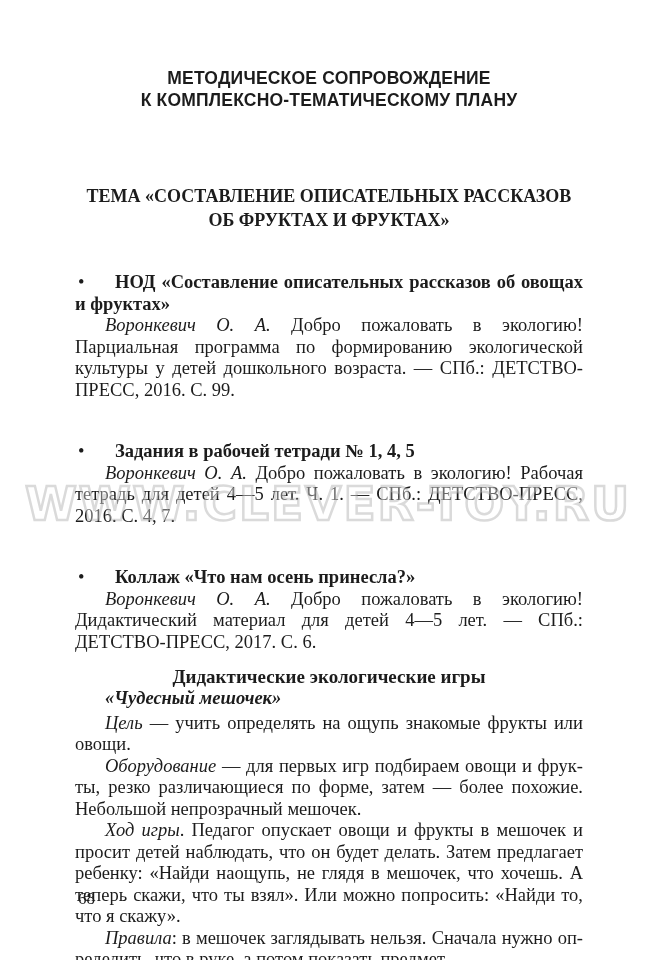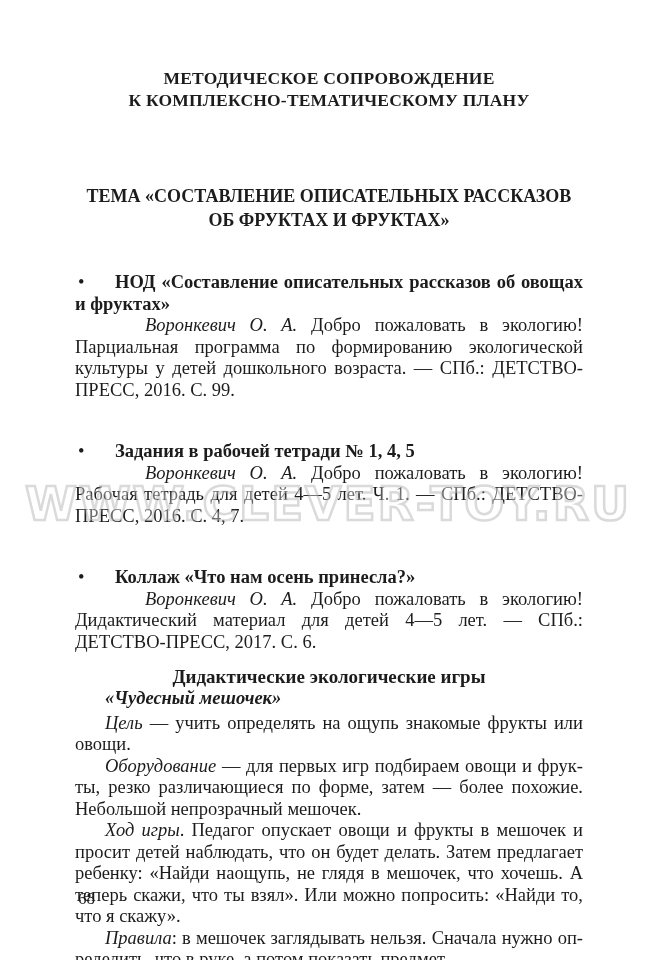--- a/index.html
+++ b/index.html
@@ -14,21 +14,21 @@
   }
   .content {
     padding: 67px 73px 0 75px;
     font-size: 18.5px;
     line-height: 21.5px;
   }
   p { margin: 0; }
 
   .doc-header {
     text-align: center;
-    font-family: Liberation Serif, serif;
+    font-family: Liberation Sans, sans-serif;
     font-weight: bold;
     font-size: 17.5px;
     line-height: 22px;
     letter-spacing: 0.2px;
     margin-bottom: 73px;
   }
   .theme-title {
     text-align: center;
     font-weight: bold;
     font-size: 18px;
@@ -44,21 +44,21 @@
     display: inline-block;
     width: 40px;
     padding-left: 3px;
     box-sizing: border-box;
     font-weight: normal;
   }
   .ref-para, .body-para {
     text-align: justify;
     text-indent: 30px;
   }
-  .ref-author { font-style: italic; margin-left: 40px; }
+  .ref-author { font-style: italic; }
   .section-title {
     text-align: center;
     font-weight: bold;
     font-size: 19px;
     line-height: 22px;
     margin-top: 13px;
   }
   .game-title {
     font-weight: bold;
     font-style: italic;

